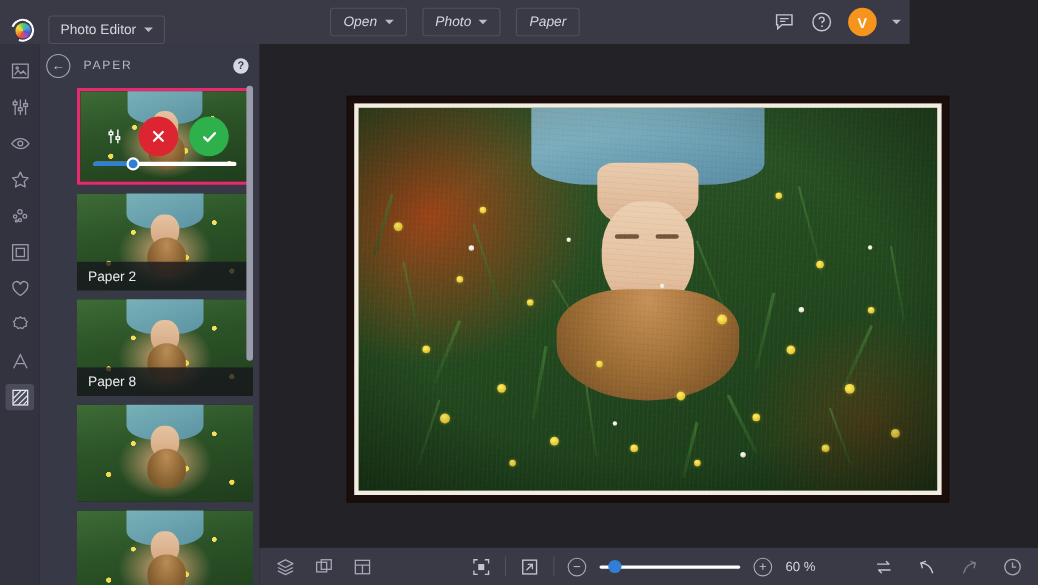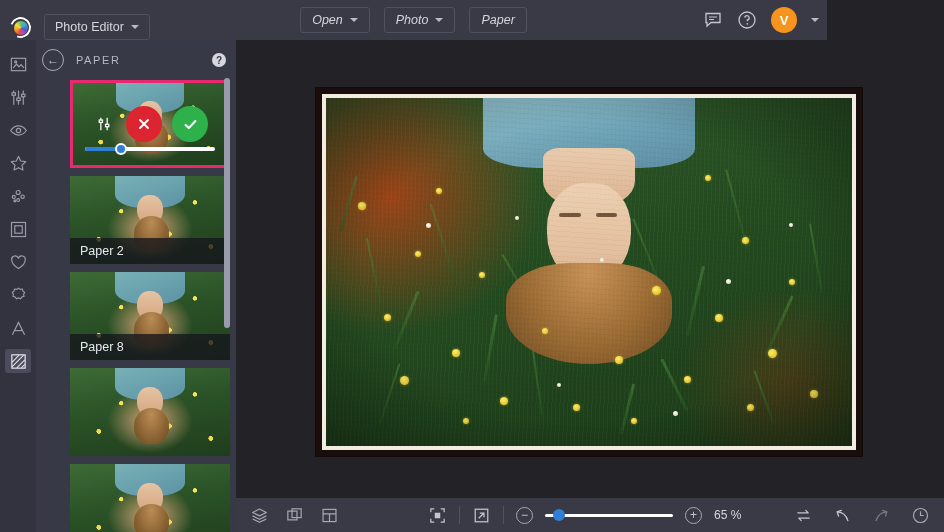--- a/index.html
+++ b/index.html
@@ -623,21 +623,21 @@
           <rect x="3.4" y="3.4" width="13.2" height="13.2"></rect>
           <path d="M7.4 12.6L12.6 7.4M8.6 7.4h4v4"></path>
         </svg>
       </div>
       <div class="vsep"></div>
       <div class="zbtn">−</div>
       <div class="zslider">
         <div class="zknob"></div>
       </div>
       <div class="zbtn">+</div>
-      <div class="zlabel">65 %</div>
+      <div class="zlabel">60 %</div>
     </div>
 
     <div class="bb-right">
       <div class="icon-btn">
         <svg width="19" height="19" viewBox="0 0 20 20" fill="none" stroke="#c4c5d1" stroke-width="1.3" stroke-linecap="round" stroke-linejoin="round">
           <path d="M4 7.2h11l-2.6-2.6M16 12.8H5l2.6 2.6"></path>
         </svg>
       </div>
       <div class="icon-btn">
         <svg width="19" height="19" viewBox="0 0 20 20" fill="none" stroke="#c4c5d1" stroke-width="1.4" stroke-linecap="round" stroke-linejoin="round">

